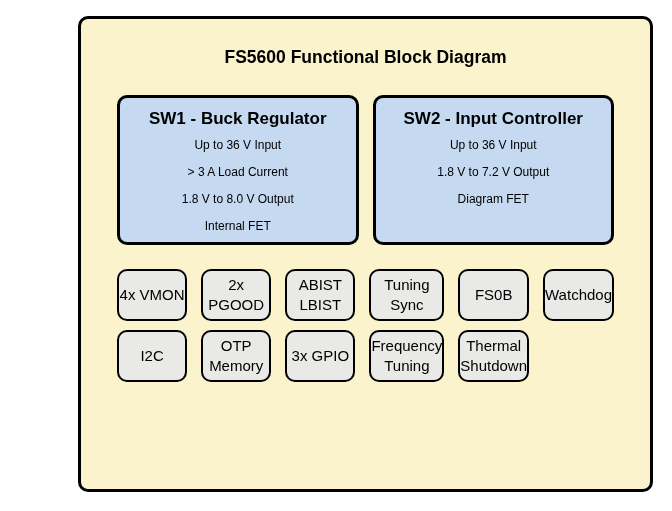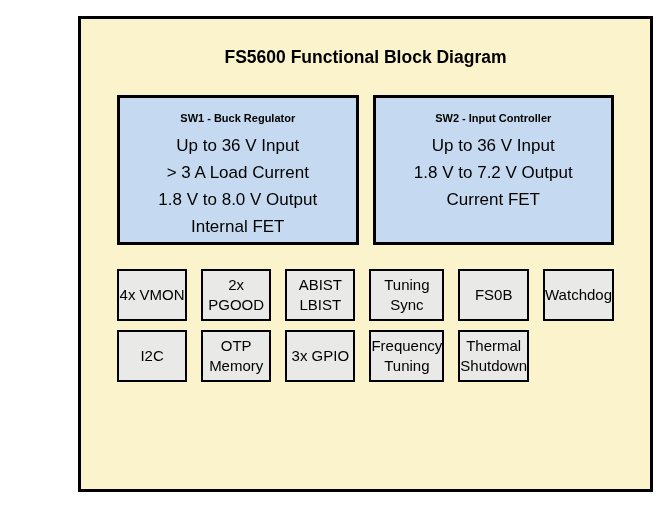--- a/index.html
+++ b/index.html
@@ -1,21 +1,21 @@
 <!DOCTYPE html>
 <html style="--background: #FAF3CB; --regulator-fill: #C5DAF0; --block-fill: #E9E9E7; --border: #000000;"><head>
 <meta charset="utf-8">
 <style>
   :root {
     --background: #FAF3CB;
     --regulator-fill: #C5DAF0;
     --block-fill: #E9E9E7;
     --border: #000000;
   }
-  * { margin: 0; padding: 0; box-sizing: border-box; }
+  * { margin: 0; padding: 0; box-sizing: border-box; border-radius: 10px; }
   html, body {
     width: 672px;
     height: 511px;
     background: #ffffff;
     font-family: "Liberation Sans", sans-serif;
     color: #000;
     overflow: hidden;
   }
   .canvas {
     position: relative;
@@ -49,26 +49,26 @@
   }
   .reg-box {
     flex: 1;
     height: 150px;
     background: var(--regulator-fill);
     border: 3px solid var(--border);
     text-align: center;
     padding-top: 7px;
   }
   .reg-title {
-    font-size: 11px;
+    font-size: 17px;
     font-weight: bold;
     line-height: 27px;
   }
   .reg-line {
-    font-size: 17px;
+    font-size: 12px;
     line-height: 27px;
   }
   .block-grid {
     margin-top: 24px;
     display: grid;
     grid-template-columns: repeat(6, 1fr);
     column-gap: 14px;
     row-gap: 9px;
   }
   .block {
@@ -101,21 +101,21 @@
           <div class="reg-line">Up to 36 V Input</div>
           <div class="reg-line">&gt; 3 A Load Current</div>
           <div class="reg-line">1.8 V to 8.0 V Output</div>
           <div class="reg-line">Internal FET</div>
         </div>
 
         <div class="reg-box">
           <div class="reg-title">SW2 - Input Controller</div>
           <div class="reg-line">Up to 36 V Input</div>
           <div class="reg-line">1.8 V to 7.2 V Output</div>
-          <div class="reg-line">Current FET</div>
+          <div class="reg-line">Diagram FET</div>
         </div>
 
       </div>
 
       <div class="block-grid">
         <div class="block">4x VMON</div>
         <div class="block">2x PGOOD</div>
         <div class="block">ABIST
 LBIST</div>
         <div class="block">Tuning Sync</div>

